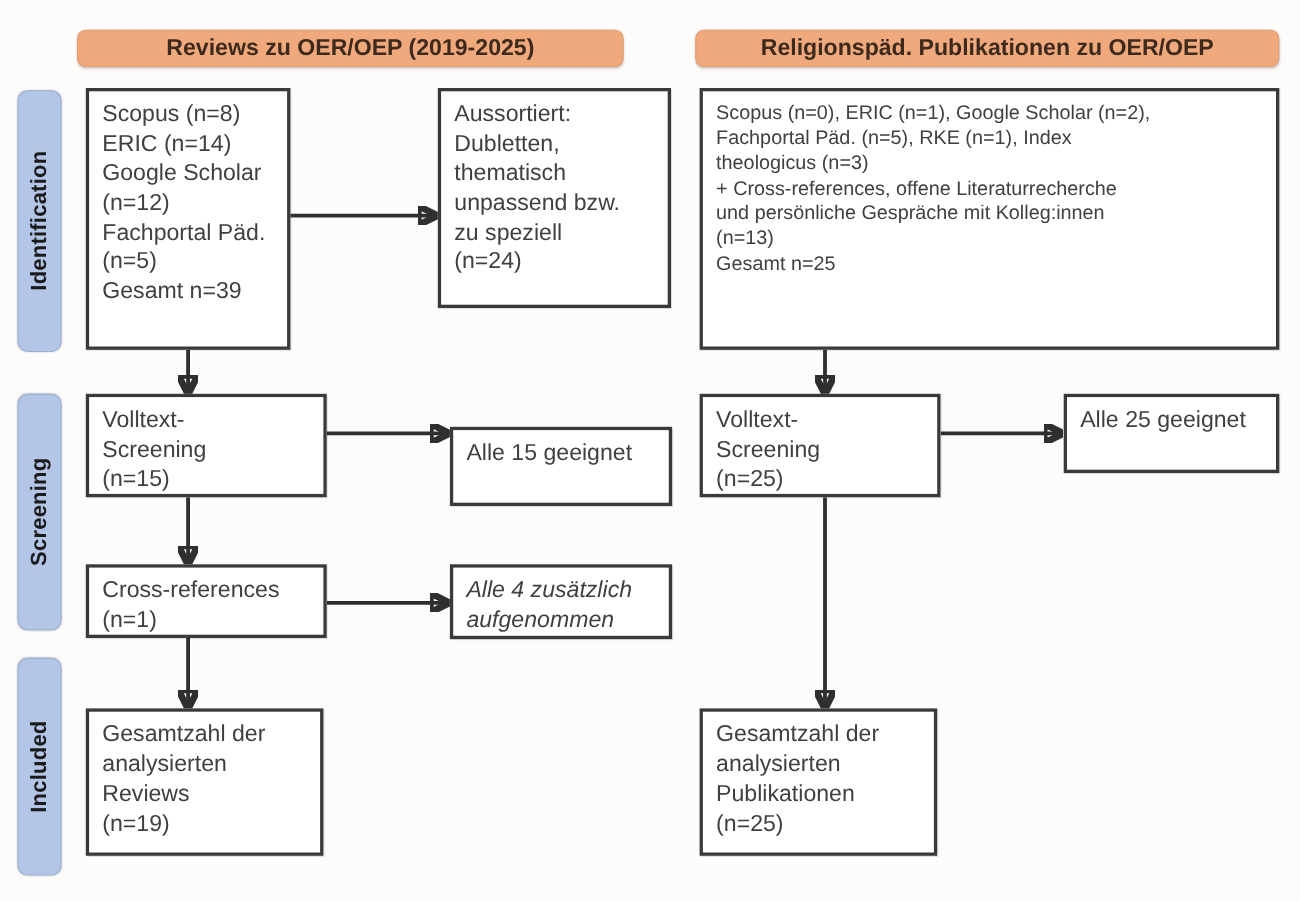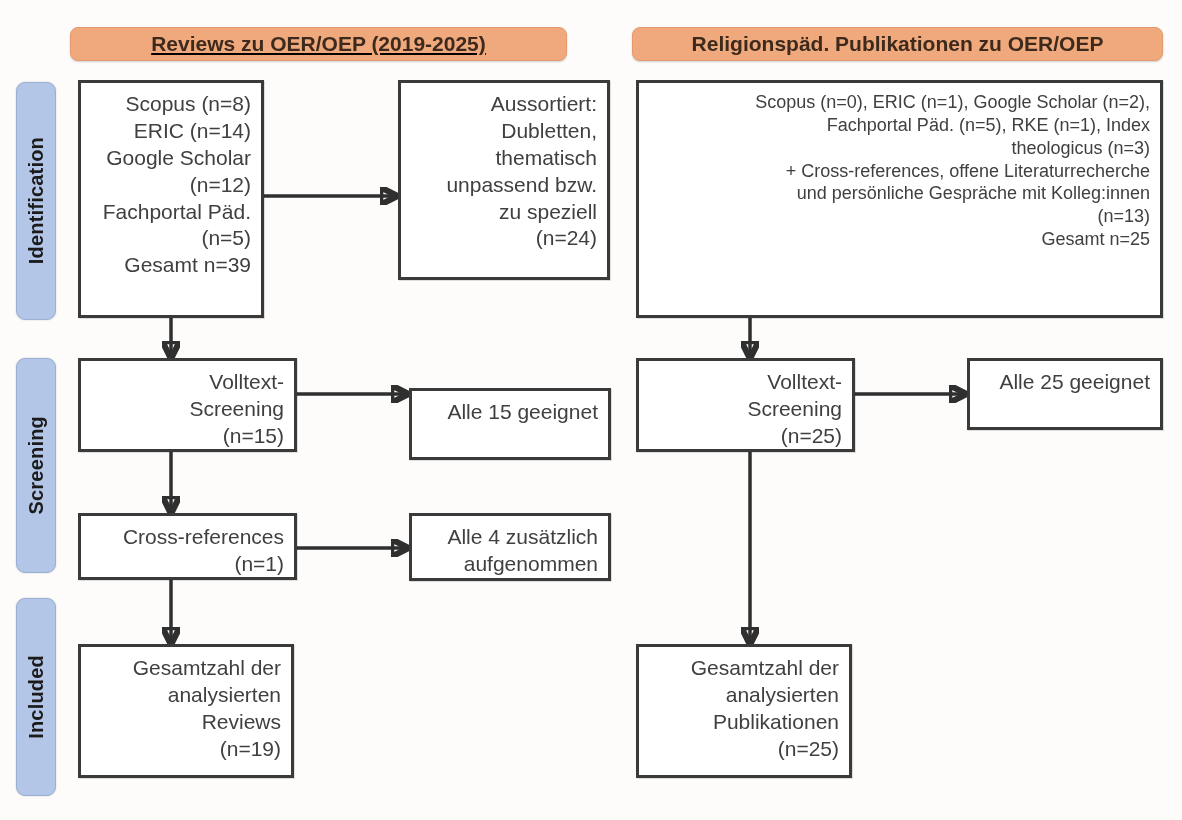--- a/index.html
+++ b/index.html
@@ -66,21 +66,20 @@
     box-sizing: border-box;
     padding: 8px 10px 6px 12px;
     box-shadow: 1px 1px 0 rgba(0,0,0,0.12);
   }
   .flow-box .box-text {
     font-size: 21px;
     line-height: 1.28;
     color: #404040;
     white-space: pre-line;
     display: block;
-    text-align: right;
   }
   .flow-box.wide .box-text {
     font-size: 18px;
     line-height: 1.27;
   }
 
   
   #connectors {
     position: absolute;
     left: 0;
@@ -105,21 +104,21 @@
   </div>
 
   <div class="phase-pill" style="left:16px; top:358px; width:40px; height:215px;">
     <span class="phase-label">Screening</span>
   </div>
 
   <div class="phase-pill" style="left:16px; top:598px; width:40px; height:198px;">
     <span class="phase-label">Included</span>
   </div>
 
-  <div class="col-header" style="left:70px; top:27px; width:497px; height:34px;text-decoration:underline;">
+  <div class="col-header" style="left:70px; top:27px; width:497px; height:34px;">
     <span>Reviews zu OER/OEP (2019-2025)</span>
   </div>
 
   <div class="col-header" style="left:632px; top:27px; width:531px; height:34px;">
     <span>Religionspäd. Publikationen zu OER/OEP</span>
   </div>
 
   <svg id="connectors">
     <defs>
       <marker id="arrow" viewBox="0 0 10 10" refX="9" refY="5" markerWidth="5" markerHeight="5" orient="auto-start-reverse">
@@ -173,21 +172,21 @@
 
   <div class="flow-box" style="left:409px; top:358px; width:202px; height:72px;margin-top:30px;">
     <span class="box-text">Alle 15 geeignet</span>
   </div>
 
   <div class="flow-box" style="left:78px; top:513px; width:219px; height:67px;">
     <span class="box-text">Cross-references
 (n=1)</span>
   </div>
 
-  <div class="flow-box" style="left:409px; top:513px; width:202px; height:68px;">
+  <div class="flow-box" style="left:409px; top:513px; width:202px; height:68px;font-style:italic;">
     <span class="box-text">Alle 4 zusätzlich
 aufgenommen</span>
   </div>
 
   <div class="flow-box" style="left:78px; top:644px; width:216px; height:134px;">
     <span class="box-text">Gesamtzahl der
 analysierten
 Reviews
 (n=19)</span>
   </div>

